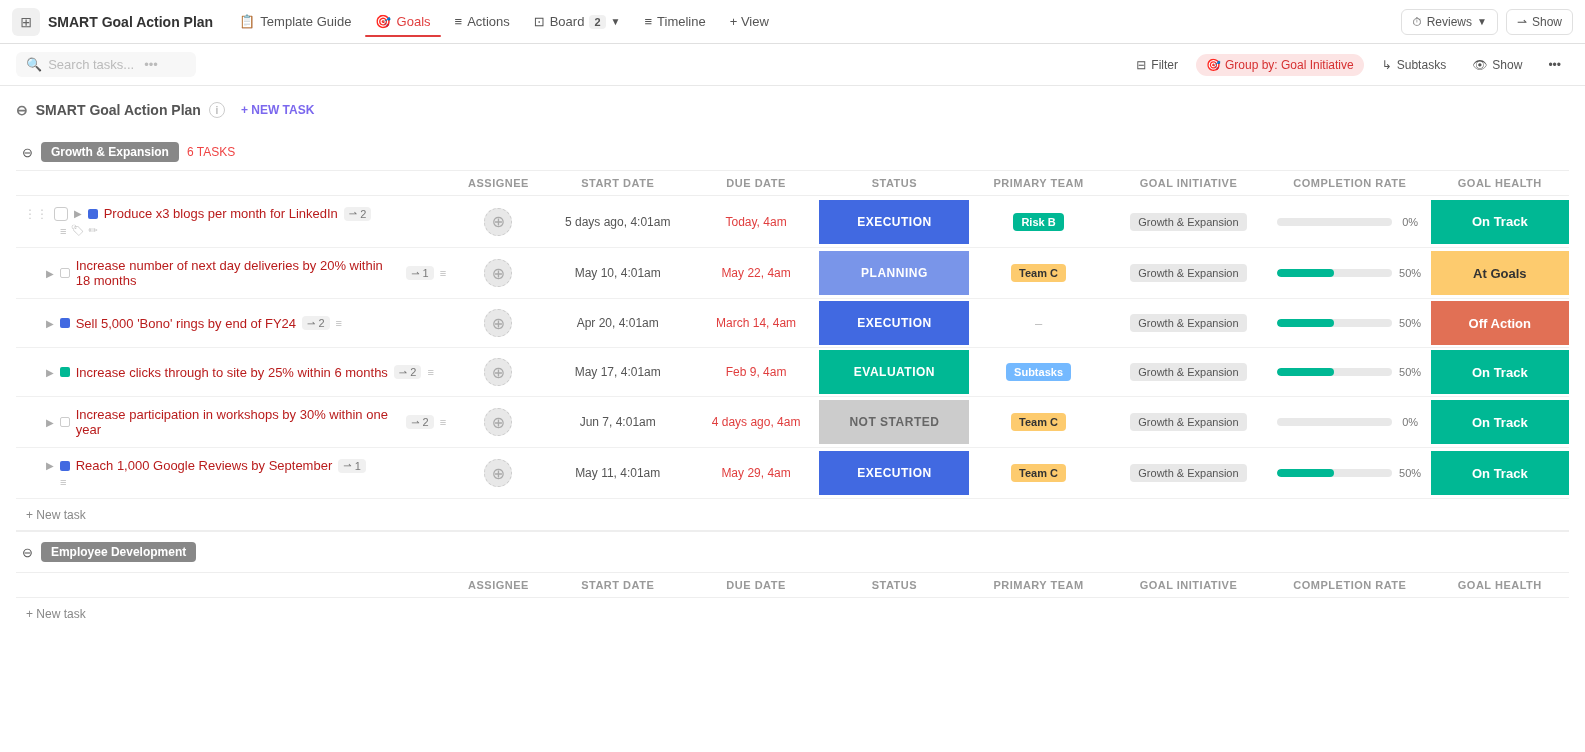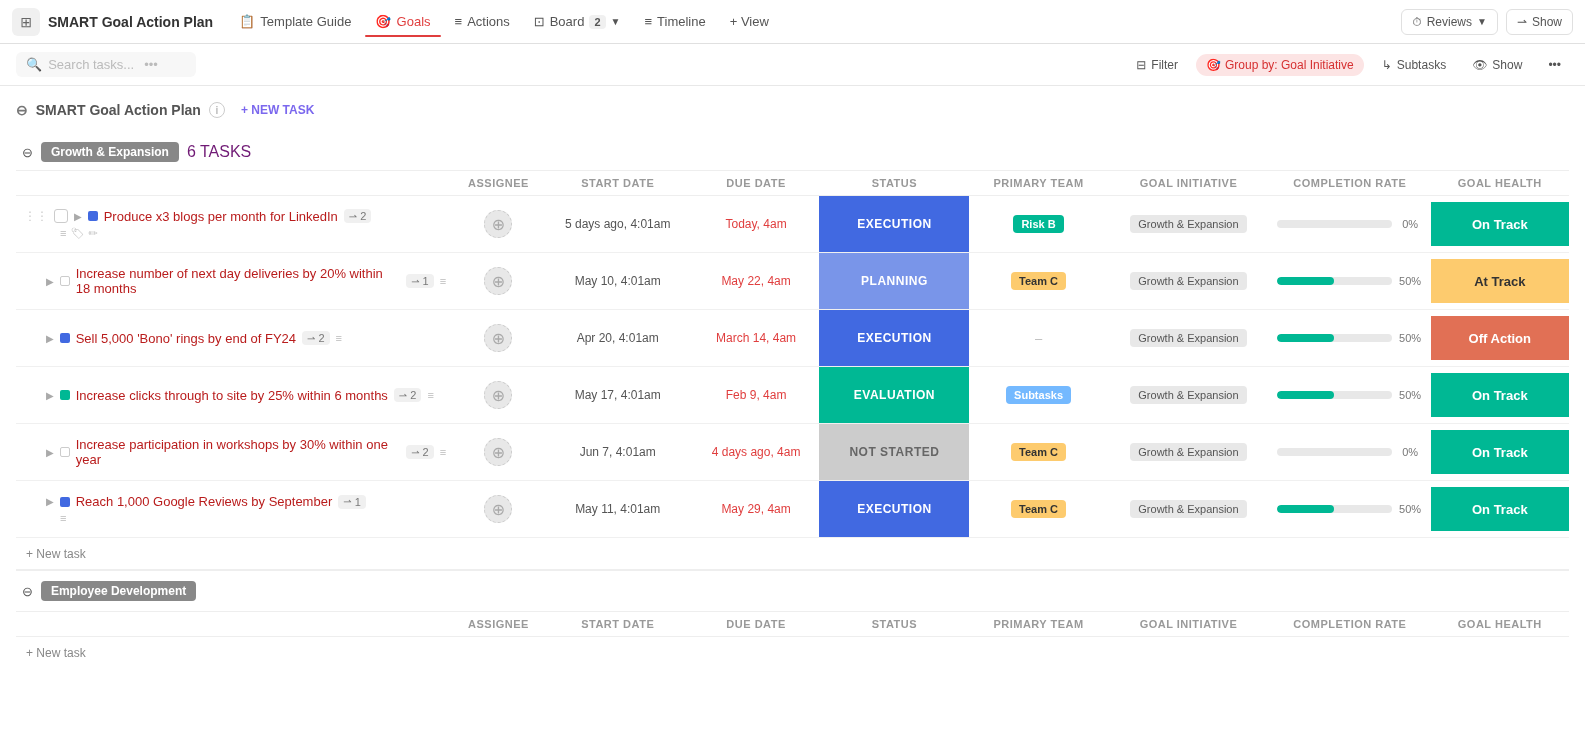--- a/index.html
+++ b/index.html
@@ -32,21 +32,21 @@
     
     .table-wrapper { width: 100%; overflow-x: auto; }
     .task-table { width: 100%; border-collapse: collapse; }
 
     
     .group-header-row td { padding: 8px 6px; border-bottom: 1px solid #eee; }
     .group-label { display: inline-flex; align-items: center; gap: 8px; }
     .group-badge { padding: 3px 10px; border-radius: 4px; font-size: 12px; font-weight: 600; color: #fff; }
     .group-badge.growth { background: #888; color: #fff; }
     .group-badge.employee { background: #888; color: #fff; }
-    .group-count { font-size: 16px; color: #701a75; font-weight: 500; }
+    .group-count { font-size: 12px; color: #ef4444; font-weight: 500; }
 
     
     .col-header-row td { padding: 6px 8px; font-size: 11px; font-weight: 600; color: #999; text-transform: uppercase; letter-spacing: 0.5px; border-bottom: 1px solid #eee; white-space: nowrap; }
 
     
     .task-row { border-bottom: 1px solid #f0f0f0; }
     .task-cell { padding: 10px 8px; vertical-align: middle; }
     .task-name-cell { display: flex; flex-direction: column; gap: 3px; min-width: 340px; }
     .task-name-row { display: flex; align-items: center; gap: 6px; }
     .task-icons-row { display: flex; align-items: center; gap: 4px; padding-left: 36px; }
@@ -56,21 +56,21 @@
     .dot-white { background: #fff; border: 1.5px solid #ccc; }
     .dot-green { background: #00b894; }
     .task-name { font-size: 13px; color: #b91c1c; }
     .sub-badge { display: inline-flex; align-items: center; gap: 3px; background: #f0f0f0; border-radius: 4px; padding: 1px 5px; font-size: 11px; color: #777; }
     .icon-sm { font-size: 11px; color: #bbb; cursor: pointer; }
     .assignee-cell { text-align: center; }
     .assignee-avatar { width: 28px; height: 28px; border-radius: 50%; background: #e8e8e8; display: inline-flex; align-items: center; justify-content: center; color: #aaa; font-size: 14px; border: 1.5px dashed #ccc; }
     .date-cell { white-space: nowrap; font-size: 12px; color: #555; text-align: center; }
     .date-red { color: #e03e3e; }
     .status-cell { text-align: center; padding: 0; }
-    .status-badge { display: flex; align-items: center; justify-content: center; height: 56px; font-size: 12px; font-weight: 700; color: #fff; letter-spacing: 0.5px; }
+    .status-badge { display: flex; align-items: center; justify-content: center; height: 44px; font-size: 12px; font-weight: 700; color: #fff; letter-spacing: 0.5px; }
     .status-execution { background: #4169e1; }
     .status-planning { background: #4169e1; opacity: 0.7; }
     .status-evaluation { background: #00b894; }
     .status-not-started { background: #ccc; color: #666; }
     .team-cell { text-align: center; }
     .team-badge { display: inline-block; padding: 3px 8px; border-radius: 4px; font-size: 11px; font-weight: 600; }
     .team-b { background: #00b894; color: #fff; }
     .team-c { background: #fdcb6e; color: #333; }
     .team-marketing { background: #74b9ff; color: #fff; }
     .goal-init-cell { text-align: center; }
@@ -288,21 +288,21 @@
           </td>
           <td class="task-cell completion-cell">
             <div class="progress-wrap">
               <div class="progress-bar-bg">
                 <div class="progress-bar-fill" style="width:50%;"></div>
               </div>
               <span class="progress-pct">50%</span>
             </div>
           </td>
           <td class="health-cell">
-            <div class="health-badge health-at-risk">At Track</div>
+            <div class="health-badge health-at-risk">At Goals</div>
           </td>
         </tr>
 
         <tr class="task-row">
           <td class="task-cell">
             <div class="task-name-cell">
               <div class="task-name-row">
                 <span class="expand-btn" style="margin-left:22px;">▶</span>
                 <span class="task-dot dot-blue"></span>
                 <span class="task-name">Sell 5,000 'Bono' rings by end of FY24</span>

